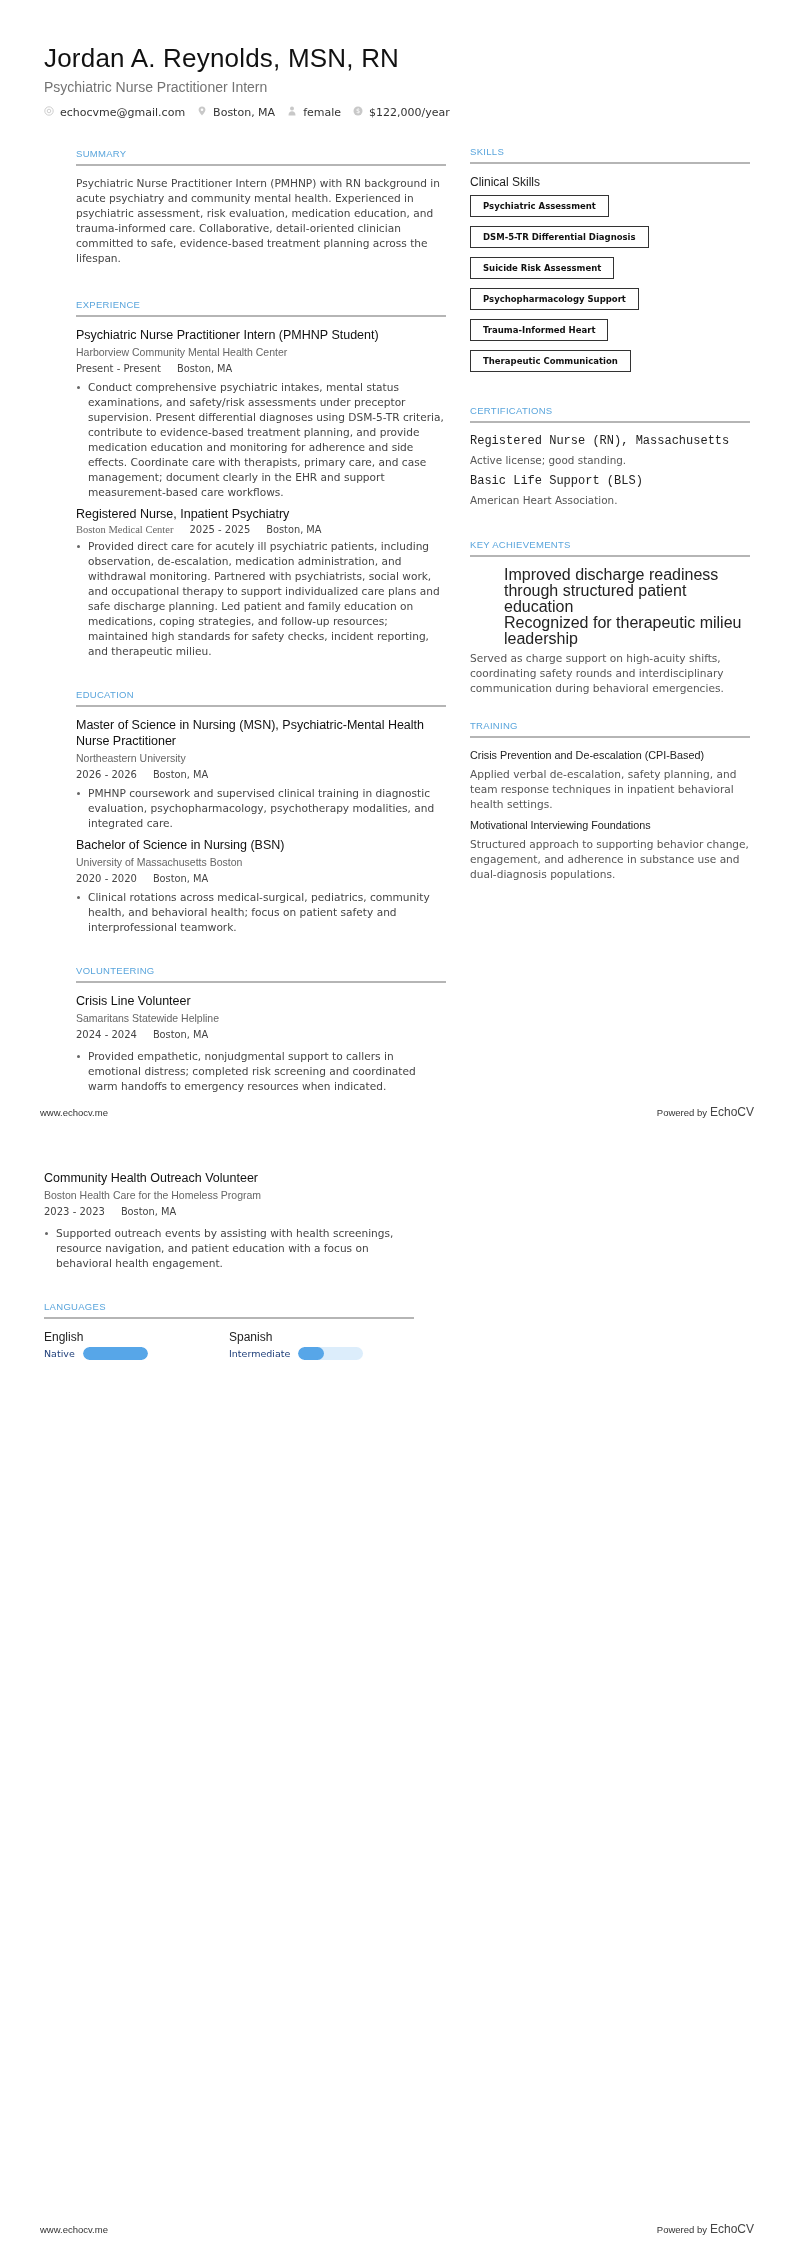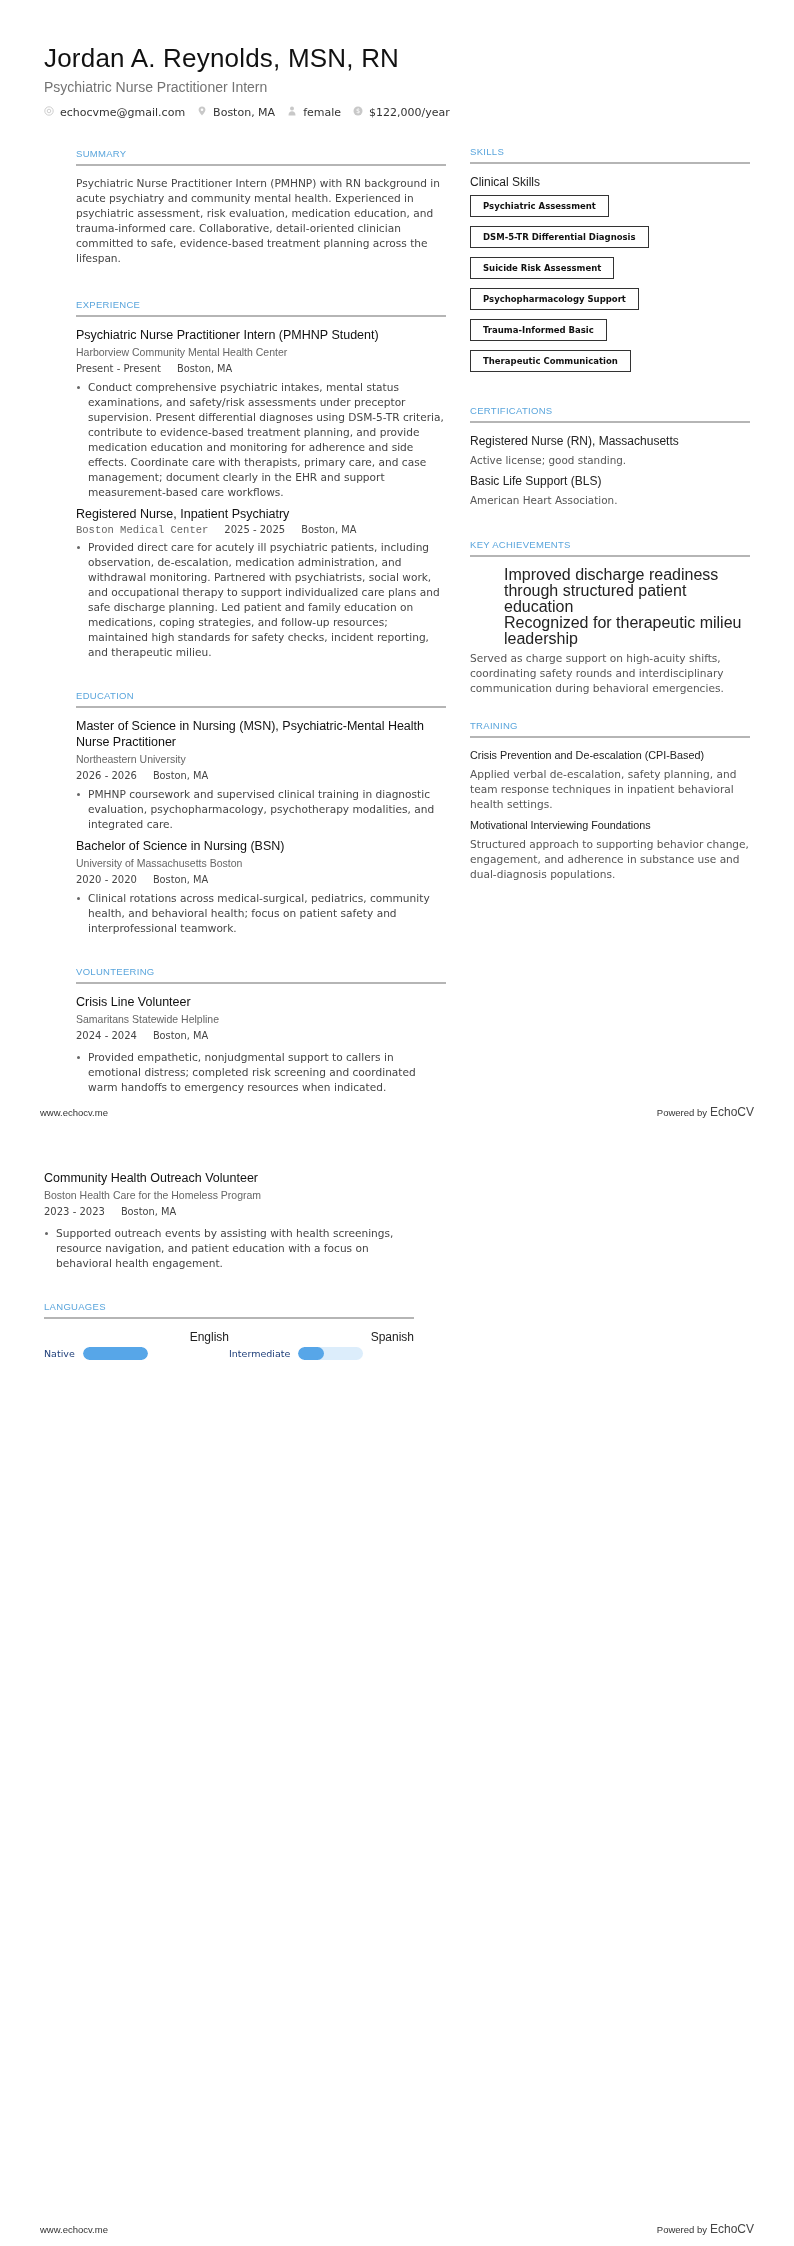--- a/index.html
+++ b/index.html
@@ -89,21 +89,21 @@
       margin-top: 3px;
       display: flex;
       align-items: baseline;
     }
     .entry-meta .dates { margin-right: 16px; }
     .entry-meta .loc { font-size: 9.8px; }
     .inline-meta {
       display: flex; align-items: baseline; margin-top: 2px;
     }
     .inline-meta .org {
-      font-family: Liberation Mono, monospace;
+      font-family: Liberation Serif, serif;
       font-size: 10.5px; color: #666; margin-right: 16px;
     }
     .inline-meta .dates { font-size: 10px; color: #444; margin-right: 16px; }
     .inline-meta .loc { font-size: 9.8px; color: #444; }
     ul.bullets { list-style: none; margin-top: 4px; }
     ul.bullets li {
       position: relative;
       padding-left: 12px;
       font-size: 10.6px;
       line-height: 15px;
@@ -130,21 +130,21 @@
       border: 1px solid #333;
       padding: 4px 12px;
       font-size: 8.5px;
       font-weight: bold;
       color: #111;
       margin-bottom: 9px;
       line-height: 12px;
       white-space: nowrap;
     }
     .cert-title {
-      font-family: Liberation Sans, sans-serif;
+      font-family: Liberation Mono, monospace;
       font-size: 12px; color: #222; line-height: 16px;
     }
     .cert-desc { font-size: 10.4px; color: #555; line-height: 14px; margin-top: 4px; margin-bottom: 6px; }
     .ach-title {
       font-family: Liberation Sans, sans-serif;
       font-size: 16px; color: #222; line-height: 16px; margin-left: 34px;
     }
     .ach-desc { font-size: 10.6px; color: #555; line-height: 15px; margin-top: 4px; margin-bottom: 6px; }
     .train-title {
       font-family: "Liberation Sans", sans-serif;
@@ -160,21 +160,21 @@
       font-size: 9.5px;
       color: #333;
     }
     .footer .powered { font-size: 9.5px; color: #333; }
     .footer .brand { font-size: 12px; color: #444; margin-left: 3px; }
 
     .lang-row { display: flex; }
     .lang { width: 190px; }
     .lang-name {
       font-family: "Liberation Sans", sans-serif;
-      font-size: 12px; color: #222; line-height: 16px; text-align: right;
+      font-size: 12px; color: #222; line-height: 16px;
     }
     .lang-level-row { display: flex; align-items: center; margin-top: 2px; }
     .lang-level { font-size: 9.5px; color: #1f3f7a; margin-right: 8px; line-height: 12px; }
     .bar {
       width: 65px; height: 13px; border-radius: 7px;
       background: #dcedfb; position: relative; overflow: hidden;
     }
     .bar-fill { position: absolute; left: 0; top: 0; bottom: 0; border-radius: 7px; background: #57a6e8; }
   </style>
 </head>
@@ -310,21 +310,21 @@
 <div class="col-right" style="top:146px;">
   <section>
     <div class="section-title">Skills</div>
     <div class="section-rule"></div>
     <div class="skill-cat">Clinical Skills</div>
     <div class="tags">
       <span class="tag">Psychiatric Assessment</span>
       <span class="tag">DSM-5-TR Differential Diagnosis</span>
       <span class="tag">Suicide Risk Assessment</span>
       <span class="tag">Psychopharmacology Support</span>
-      <span class="tag">Trauma-Informed Basic</span>
+      <span class="tag">Trauma-Informed Heart</span>
       <span class="tag">Therapeutic Communication</span>
     </div>
   </section>
 
   <section style="margin-top:24px;">
     <div class="section-title">Certifications</div>
     <div class="section-rule"></div>
     <div class="cert-title">Registered Nurse (RN), Massachusetts</div>
     <div class="cert-desc">Active license; good standing.</div>
     <div class="cert-title">Basic Life Support (BLS)</div>

